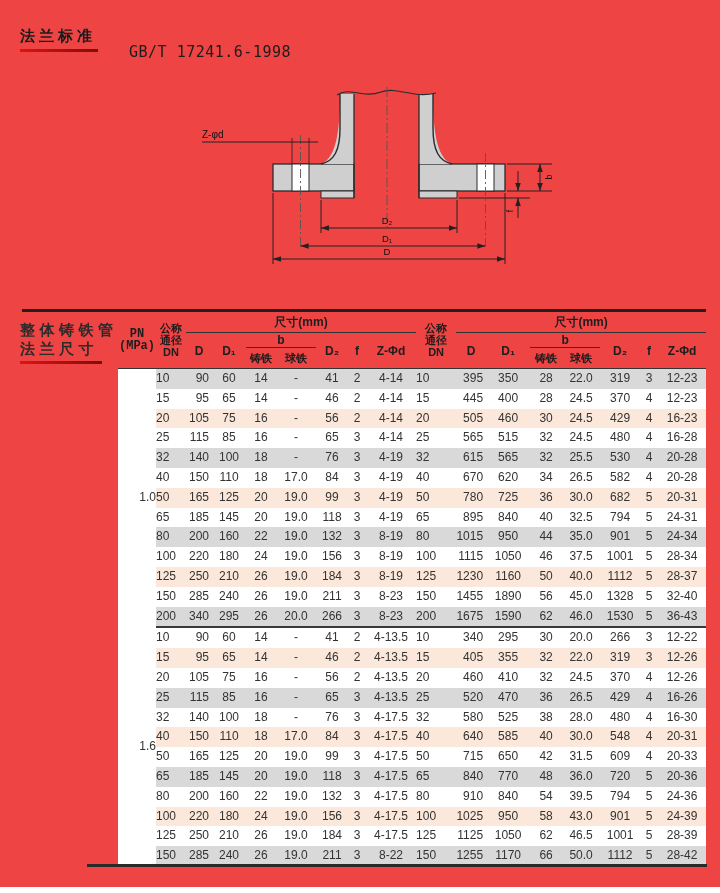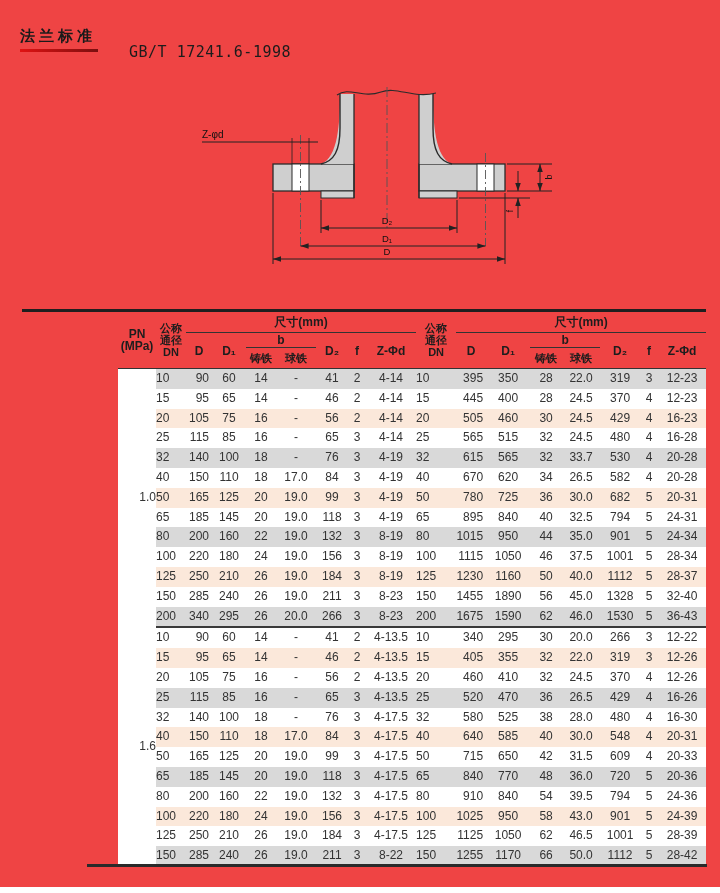--- a/index.html
+++ b/index.html
@@ -21,21 +21,21 @@
   .sidebar{position:absolute;left:20px;top:320px;width:98px;}
   .sidebar-title{font-size:15px;font-weight:bold;letter-spacing:4.5px;line-height:19px;
                  color:#2b2b2b;word-break:break-all;}
   .red-underline{width:82px;height:3px;margin-top:3px;
                  background:linear-gradient(to right,#e01212,#7a0f0f);}
   
   .dim-table{position:absolute;left:118px;top:312px;width:588px;border-collapse:collapse;
              table-layout:fixed;font-size:12px;color:#333;}
   .dim-table th{font-weight:bold;color:#1d1d1d;padding:1px 0;vertical-align:middle;line-height:12px;}
   .dim-table td{padding:0;text-align:center;height:19.8px;line-height:19.8px;white-space:nowrap;}
-  .pn-h{font-size:12px;line-height:13px;}
+  .pn-h{font-size:12px;line-height:13px;font-family:Liberation Mono, monospace;}
   .dn-h{font-size:11px;line-height:11.5px;}
   .size-h{border-bottom:1px solid #333;font-size:12px;height:18px;}
   .b-h{border-bottom:1px solid #333;font-size:12px;}
   .sub-h{font-size:11px;height:18px;}
   .hdr-bot{border-bottom:1.5px solid #333;}
   tbody#sec-0 tr:last-child td{border-bottom:2px solid #3a3a3a;}
   td.c0,td.c8{text-align:left;padding-right:1px;}
   td.c1,td.c9{text-align:right;padding-right:3px;}
   tr.shade-g td{background:#d9d9d9;}
   tr.shade-p td{background:#fbe8da;}
@@ -120,20 +120,24 @@
     <g stroke="#222" stroke-width="1">
       <line x1="123" y1="120" x2="123" y2="191"></line>
       <line x1="355" y1="120" x2="355" y2="191"></line>
       <line x1="123" y1="186" x2="355" y2="186" marker-start="url(#arw)" marker-end="url(#arw)"></line>
     </g>
     <text x="237" y="182" text-anchor="middle" font-size="9.5" fill="#111">D</text>
   </svg>
 
   <div class="top-rule"></div>
 
+  <div class="sidebar">
+    <div class="sidebar-title">整体铸铁管法兰尺寸</div>
+    <div class="red-underline"></div>
+  </div>
 
   <table class="dim-table">
     <colgroup>
       <col style="width:38px">
         <col style="width:30px">
         <col style="width:26px">
         <col style="width:34px">
       <col style="width:30px">
         <col style="width:40px">
         <col style="width:32px">
@@ -263,21 +267,21 @@
           <td class="c2">100</td>
           <td class="c3">18</td>
           <td class="c4">-</td>
           <td class="c5">76</td>
           <td class="c6">3</td>
           <td class="c7">4-19</td>
           <td class="c8">32</td>
           <td class="c9">615</td>
           <td class="c10">565</td>
           <td class="c11">32</td>
-          <td class="c12">33.7</td>
+          <td class="c12">25.5</td>
           <td class="c13">530</td>
           <td class="c14">4</td>
           <td class="c15">20-28</td>
         </tr>
         <tr class="shade-w">
           <td class="c0">40</td>
           <td class="c1">150</td>
           <td class="c2">110</td>
           <td class="c3">18</td>
           <td class="c4">17.0</td>

